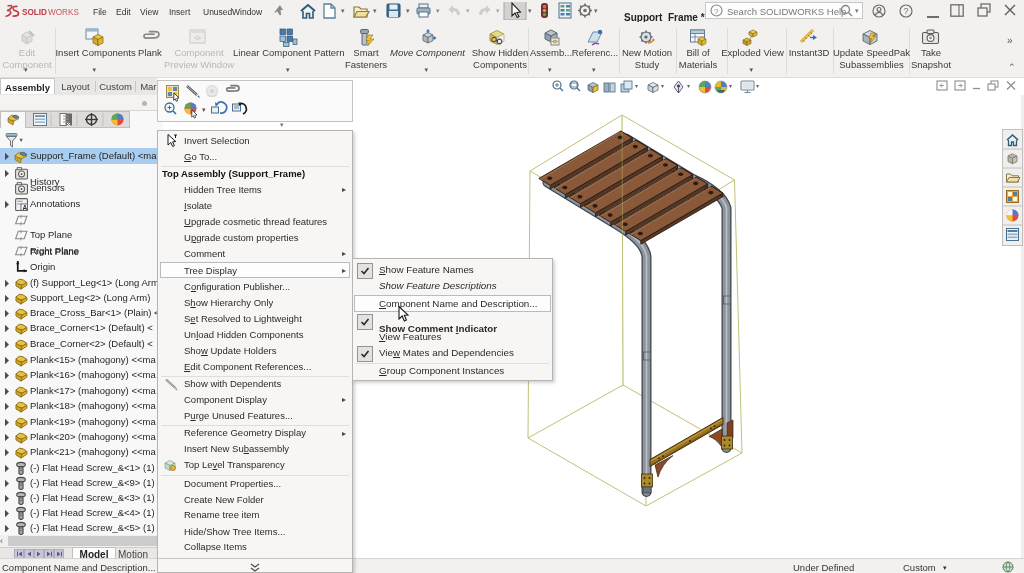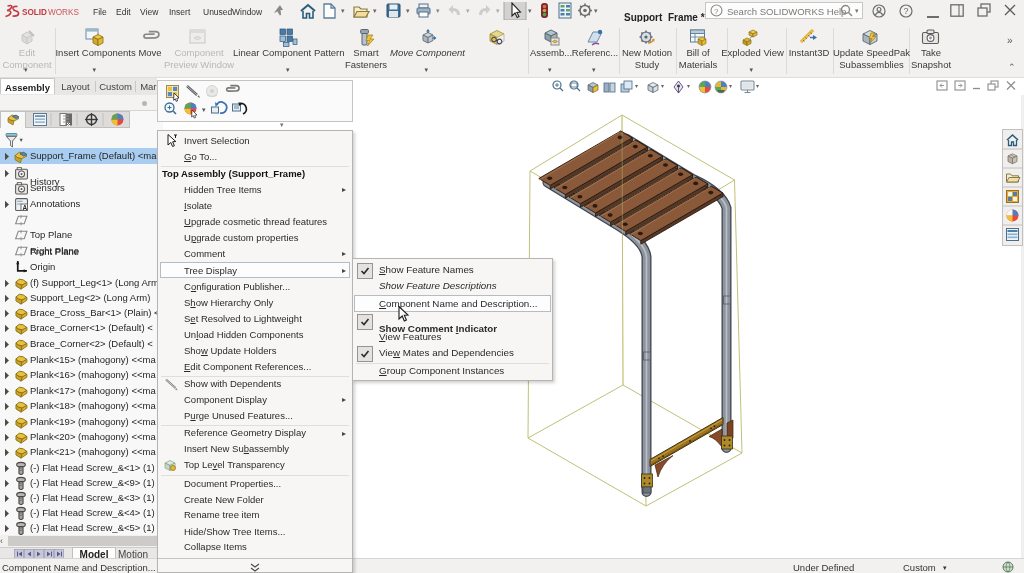--- a/index.html
+++ b/index.html
@@ -423,25 +423,26 @@
     <g transform="translate(922,1)">
         <rect x="0.5" y="3.5" width="16" height="11" rx="1.5" fill="#e8e6e4" stroke="#5f5d5b" stroke-width="1.1"></rect>
         <rect x="5" y="1" width="7" height="3.5" rx="1" fill="#e8e6e4" stroke="#5f5d5b" stroke-width="1.1"></rect>
         <circle cx="8.5" cy="9" r="3.4" fill="#fdfdfd" stroke="#5f5d5b" stroke-width="1.1"></circle>
         <circle cx="8.5" cy="9" r="1.4" fill="#8a98a4"></circle>
       </g>
   </svg>
 
   <div class="abs cmdlabel dis" style="left:-38px;top:25px;width:130px;">Edit<br>Component</div>
   <div class="abs cmdlabel" style="left:30.6px;top:25px;width:130px;">Insert Components</div>
-  <div class="abs cmdlabel" style="left:85px;top:25px;width:130px;">Move</div>
+  <div class="abs cmdlabel" style="left:85px;top:25px;width:130px;">Plank</div>
   <div class="abs cmdlabel dis" style="left:134px;top:25px;width:130px;">Component<br>Preview Window</div>
   <div class="abs cmdlabel" style="left:223.8px;top:25px;width:130px;">Linear Component Pattern</div>
   <div class="abs cmdlabel" style="left:301px;top:25px;width:130px;">Smart<br>Fasteners</div>
   <div class="abs cmdlabel" style="left:362.5px;top:25px;width:130px;font-style:italic;">Move Component</div>
+  <div class="abs cmdlabel" style="left:435px;top:25px;width:130px;">Show Hidden<br>Components</div>
   <div class="abs cmdlabel" style="left:486px;top:25px;width:130px;">Assemb...</div>
   <div class="abs cmdlabel" style="left:530px;top:25px;width:130px;">Referenc...</div>
   <div class="abs cmdlabel" style="left:582px;top:25px;width:130px;">New Motion<br>Study</div>
   <div class="abs cmdlabel" style="left:633px;top:25px;width:130px;">Bill of<br>Materials</div>
   <div class="abs cmdlabel" style="left:687.5px;top:25px;width:130px;">Exploded View</div>
   <div class="abs cmdlabel" style="left:744px;top:25px;width:130px;">Instant3D</div>
   <div class="abs cmdlabel" style="left:806.5px;top:25px;width:130px;">Update SpeedPak<br>Subassemblies</div>
   <div class="abs cmdlabel" style="left:866px;top:25px;width:130px;">Take<br>Snapshot</div>
 
   <div class="darr" style="left:24px;top:44px;">▾</div>

